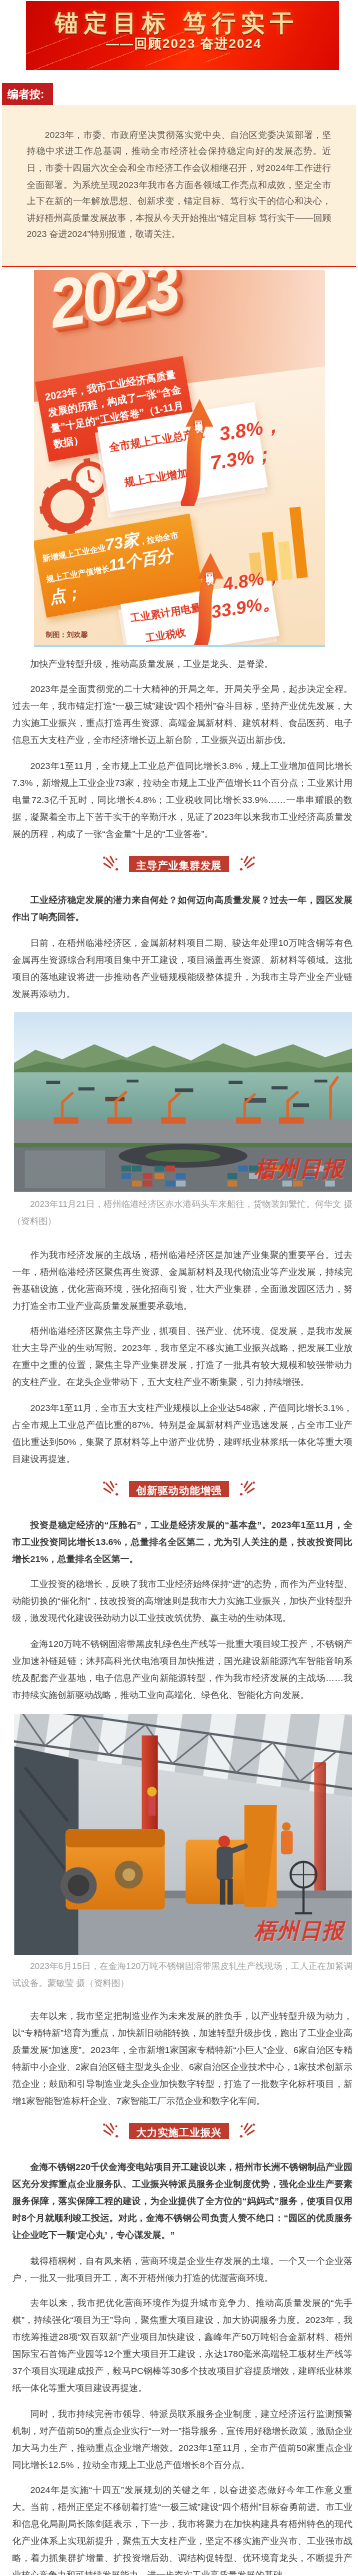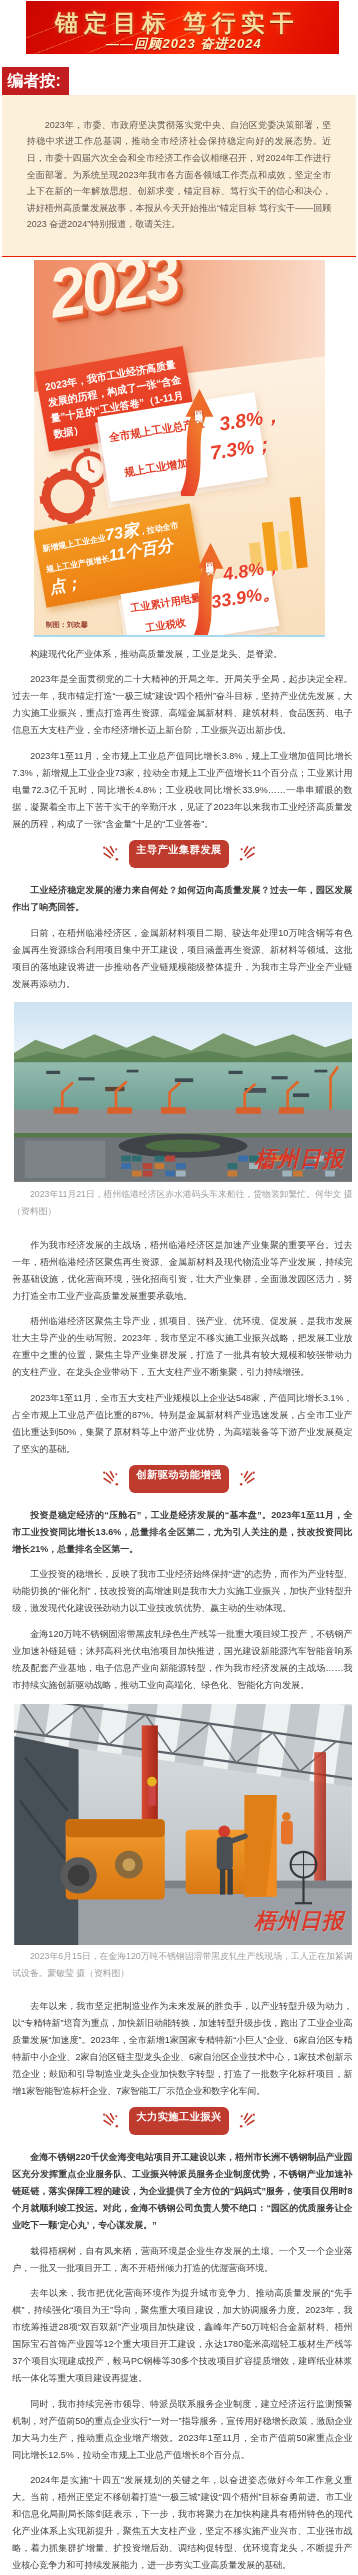--- a/index.html
+++ b/index.html
@@ -1,34 +1,34 @@
 <!DOCTYPE html>
 <html style="font-size:8.6px"><head>
 <meta charset="utf-8">
 <style>
   html,body{margin:0;padding:0;background:#ffffff;}
   body{width:358px;height:2576px;overflow:hidden;position:relative;
        font-family:"Liberation Sans","DejaVu Sans",sans-serif;}
 
   
-  .banner{position:relative;margin:1.1px 0 0 26px;width:313px;height:53px;overflow:hidden;
+  .banner{position:relative;margin:1.1px 0 0 26px;width:313px;height:69px;overflow:hidden;
           background:linear-gradient(115deg,#c90500 0%,#e81200 35%,#ff2e00 55%,#d90800 100%);}
   .banner .glow{position:absolute;right:-16px;top:-16px;width:139px;height:91px;
           background:radial-gradient(circle at 55% 55%,#fffbe0 0%,#ffe névtelen 0,#ffe36a 16%,#ffb31e 32%,#ff7a00 46%,rgba(255,60,0,.55) 60%,rgba(255,40,0,0) 72%);}
   .banner .streak{position:absolute;left:-21.4px;bottom:3.2px;width:225px;height:32px;
           background:repeating-linear-gradient(-18deg,transparent 0 7.5px,rgba(255,200,120,.28) 7.5px 8.6px,transparent 8.6px 18px);
           transform:rotate(-3deg);}
   .banner-title{position:absolute;left:29px;top:6.4px;font-size:23.6px;font-weight:bold;letter-spacing:5.4px;
           color:#f7dd9b;text-shadow:0 1.1px 1.6px rgba(90,0,0,.65),0 0 5.4px rgba(255,230,150,.35);}
   .banner-sub{position:absolute;left:80px;top:34px;font-size:13px;font-weight:bold;color:#fdf0c0;
-          text-shadow:0 0.5px 1.1px rgba(90,0,0,.6);letter-spacing:1.1px;font-style:italic;}
+          text-shadow:0 0.5px 1.1px rgba(90,0,0,.6);letter-spacing:1.1px;}
 
   
   .ed-label{display:inline-block;margin:13.4px 0 0 2.1px;background:#c21d1e;color:#fff;
-            font-size:16px;font-weight:bold;padding:3.2px 8.6px 3.8px 5.4px;}
+            font-size:11px;font-weight:bold;padding:3.2px 8.6px 3.8px 5.4px;}
   .ed-box{margin:0 2.1px 0 2.1px;background:#fcf0da;border-bottom:1.1px solid #ea1c00;
           padding:5.4px 8.6px 7px 8.6px;color:#5d564e;font-size:9px;line-height:16.6px;
           text-align:justify;}
   .ed-box p{margin:16px;text-indent:2em;}
 
   
   .info{position:relative;margin:3.2px 0 0 34px;width:291px;height:377px;overflow:hidden;
         background:linear-gradient(175deg,#fef9f2 0%,#fdf0e0 35%,#fbe6ca 70%,#f8dfbd 100%);}
   .info .salmon{position:absolute;left:-21.4px;top:-32px;width:343px;height:145px;
         background:linear-gradient(100deg,#ee8660 0%,#f2a37f 40%,#f8cdb4 75%,#fdeadf 100%);
@@ -62,21 +62,21 @@
   .gear-svg{position:absolute;left:4.3px;top:187px;}
 
   
   .para{margin:8.6px 5.4px 0 12.3px;font-size:9px;line-height:17px;color:#3d3d3d;
         text-align:justify;text-indent:2em;}
   .mt34{margin-top:18px;font-weight:bold;} .mt32{margin-top:17px;} .mt30{margin-top:16px;}
 
   
   .sec{margin-top:11.8px;height:19.3px;display:flex;align-items:center;justify-content:center;gap:8.6px;}
   .sec-box{background:#bf3b2e;color:#fff;font-size:10.2px;font-weight:bold;letter-spacing:0.5px;
-           padding:0 7.5px;height:28px;line-height:19.3px;border-radius:6px;}
+           padding:0 7.5px;height:16px;line-height:19.3px;}
   .spark{width:18px;height:18px;}
   .spark.flip{transform:scaleX(-1);}
 
   
   .photo{position:relative;margin:9.7px 0 0 14px;width:338px;overflow:hidden;background:#dfe5e8;}
   .photo1{height:180px;} .photo2{height:241px;}
   .wm{position:absolute;right:7.5px;bottom:9.7px;font-size:21.4px;font-weight:900;font-style:italic;
       color:#e0301e;opacity:.9;letter-spacing:1.1px;text-shadow:0.5px 0.5px 0 rgba(255,255,255,.25);font-family:Liberation Serif, serif;}
   .caption{margin:3.2px 5.4px 0 12.3px;font-size:8.8px;line-height:17px;color:#9e9e9e;
            text-align:justify;text-indent:2em;}
@@ -183,21 +183,21 @@
   </svg>
   <span class="v-label" style="left:168px;top:296px;">同比增长</span>
   <div class="big-val" style="left:189px;top:298px;font-size:18px;">4.8%，</div>
   <div class="big-val" style="left:177px;top:325px;font-size:18px;">33.9%。</div>
 
   <div class="credit">制图：刘欢馨</div>
   <div class="strip"></div>
 </div>
 
 
-<p class="para">构建现代化产业体系，推动高质量发展，工业是龙头、是脊梁。</p>
+<p class="para">加快产业转型升级，推动高质量发展，工业是龙头、是脊梁。</p>
 <p class="para">2023年是全面贯彻党的二十大精神的开局之年。开局关乎全局，起步决定全程。过去一年，我市锚定打造“一极三城”建设“四个梧州”奋斗目标，坚持产业优先发展，大力实施工业振兴，重点打造再生资源、高端金属新材料、建筑材料、食品医药、电子信息五大支柱产业，全市经济增长迈上新台阶，工业振兴迈出新步伐。</p>
 <p class="para">2023年1至11月，全市规上工业总产值同比增长3.8%，规上工业增加值同比增长7.3%，新增规上工业企业73家，拉动全市规上工业产值增长11个百分点；工业累计用电量72.3亿千瓦时，同比增长4.8%；工业税收同比增长33.9%……一串串耀眼的数据，凝聚着全市上下苦干实干的辛勤汗水，见证了2023年以来我市工业经济高质量发展的历程，构成了一张“含金量”十足的“工业答卷”。</p>
 
 <div class="sec">
   <svg class="spark" viewBox="0 0 34 34">
     <g stroke="#c0392b" stroke-width="3" stroke-linecap="round">
       <line x1="8" y1="6" x2="20" y2="20"></line>
         <line x1="4" y1="16" x2="16" y2="24"></line>
         <line x1="16" y1="3" x2="22" y2="14"></line>
     </g>
@@ -310,21 +310,21 @@
           <rect x="580" y="314" width="18" height="11"></rect>
         </g>
     </g>
   </svg>
   <div class="wm">梧州日报</div>
 </div>
 <p class="caption">2023年11月21日，梧州临港经济区赤水港码头车来船往，货物装卸繁忙。何华文 摄（资料图）</p>
 
 <p class="para mt32">作为我市经济发展的主战场，梧州临港经济区是加速产业集聚的重要平台。过去一年，梧州临港经济区聚焦再生资源、金属新材料及现代物流业等产业发展，持续完善基础设施，优化营商环境，强化招商引资，壮大产业集群，全面激发园区活力，努力打造全市工业产业高质量发展重要承载地。</p>
 <p class="para">梧州临港经济区聚焦主导产业，抓项目、强产业、优环境、促发展，是我市发展壮大主导产业的生动写照。2023年，我市坚定不移实施工业振兴战略，把发展工业放在重中之重的位置，聚焦主导产业集群发展，打造了一批具有较大规模和较强带动力的支柱产业。在龙头企业带动下，五大支柱产业不断集聚，引力持续增强。</p>
-<p class="para">2023年1至11月，全市五大支柱产业规模以上企业达548家，产值同比增长3.1%，占全市规上工业总产值比重的87%。特别是金属新材料产业迅速发展，占全市工业产值比重达到50%，集聚了原材料等上中游产业优势，为高端装备等下游产业发展奠定了坚实的基础。</p>
+<p class="para">2023年1至11月，全市五大支柱产业规模以上企业达548家，产值同比增长3.1%，占全市规上工业总产值比重的87%。特别是金属新材料产业迅速发展，占全市工业产值比重达到50%，集聚了原材料等上中游产业优势，建晖纸业林浆纸一体化等重大项目建设再提速。</p>
 
 <div class="sec">
   <svg class="spark" viewBox="0 0 34 34">
     <g stroke="#c0392b" stroke-width="3" stroke-linecap="round">
       <line x1="8" y1="6" x2="20" y2="20"></line>
         <line x1="4" y1="16" x2="16" y2="24"></line>
         <line x1="16" y1="3" x2="22" y2="14"></line>
     </g>
     <circle cx="4" cy="5" r="2" fill="#c0392b"></circle>
       <circle cx="27" cy="8" r="2" fill="#c0392b"></circle>
@@ -459,21 +459,21 @@
       <line x1="8" y1="6" x2="20" y2="20"></line>
         <line x1="4" y1="16" x2="16" y2="24"></line>
         <line x1="16" y1="3" x2="22" y2="14"></line>
     </g>
     <circle cx="4" cy="5" r="2" fill="#c0392b"></circle>
       <circle cx="27" cy="8" r="2" fill="#c0392b"></circle>
       <circle cx="28" cy="27" r="2.4" fill="#c0392b"></circle>
   </svg>
 </div>
 
-<p class="para mt34">金海不锈钢220千伏金海变电站项目开工建设以来，梧州市长洲不锈钢制品产业园区充分发挥重点企业服务队、工业振兴特派员服务企业制度优势，不锈钢产业加速补链延链，落实保障工程的建设，为企业提供了全方位的“妈妈式”服务，使项目仅用时8个月就顺利竣工投运。对此，金海不锈钢公司负责人赞不绝口：“园区的优质服务让企业吃下一颗‘定心丸’，专心谋发展。”</p>
+<p class="para mt34">金海不锈钢220千伏金海变电站项目开工建设以来，梧州市长洲不锈钢制品产业园区充分发挥重点企业服务队、工业振兴特派员服务企业制度优势，强化企业生产要素服务保障，落实保障工程的建设，为企业提供了全方位的“妈妈式”服务，使项目仅用时8个月就顺利竣工投运。对此，金海不锈钢公司负责人赞不绝口：“园区的优质服务让企业吃下一颗‘定心丸’，专心谋发展。”</p>
 <p class="para">栽得梧桐树，自有凤来栖，营商环境是企业生存发展的土壤。一个又一个企业落户，一批又一批项目开工，离不开梧州倾力打造的优渥营商环境。</p>
 <p class="para">去年以来，我市把优化营商环境作为提升城市竞争力、推动高质量发展的“先手棋”，持续强化“项目为王”导向，聚焦重大项目建设，加大协调服务力度。2023年，我市统筹推进28项“双百双新”产业项目加快建设，鑫峰年产50万吨铝合金新材料、梧州国际宝石首饰产业园等12个重大项目开工建设，永达1780毫米高端轻工板材生产线等37个项目实现建成投产，毅马PC钢棒等30多个技改项目扩容提质增效，建晖纸业林浆纸一体化等重大项目建设再提速。</p>
 <p class="para">同时，我市持续完善市领导、特派员联系服务企业制度，建立经济运行监测预警机制，对产值前50的重点企业实行“一对一”指导服务，宣传用好稳增长政策，激励企业加大马力生产，推动重点企业增产增效。2023年1至11月，全市产值前50家重点企业同比增长12.5%，拉动全市规上工业总产值增长8个百分点。</p>
 <p class="para">2024年是实施“十四五”发展规划的关键之年，以奋进姿态做好今年工作意义重大。当前，梧州正坚定不移朝着打造“一极三城”建设“四个梧州”目标奋勇前进。市工业和信息化局副局长陈剑廷表示，下一步，我市将聚力在加快构建具有梧州特色的现代化产业体系上实现新提升，聚焦五大支柱产业，坚定不移实施产业兴市、工业强市战略，着力抓集群扩增量、扩投资增后劲、调结构促转型、优环境育龙头，不断提升产业核心竞争力和可持续发展能力，进一步夯实工业高质量发展的基础。</p>
 
 <div class="divider"></div>
 <p class="source">来源：食品医药</p>
 
 
 

